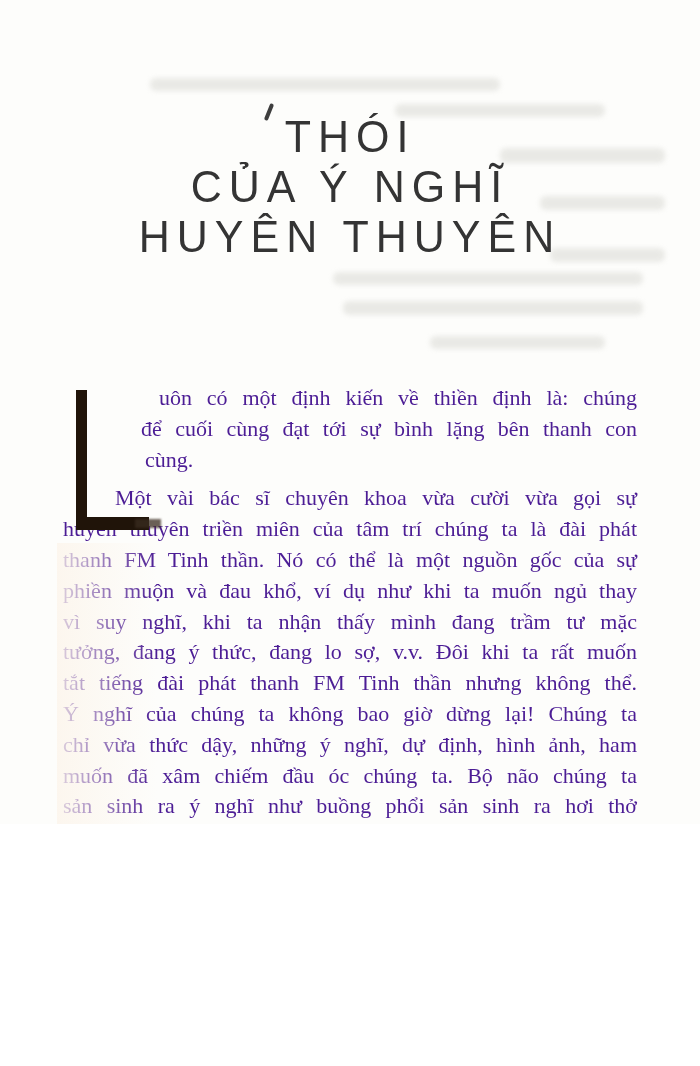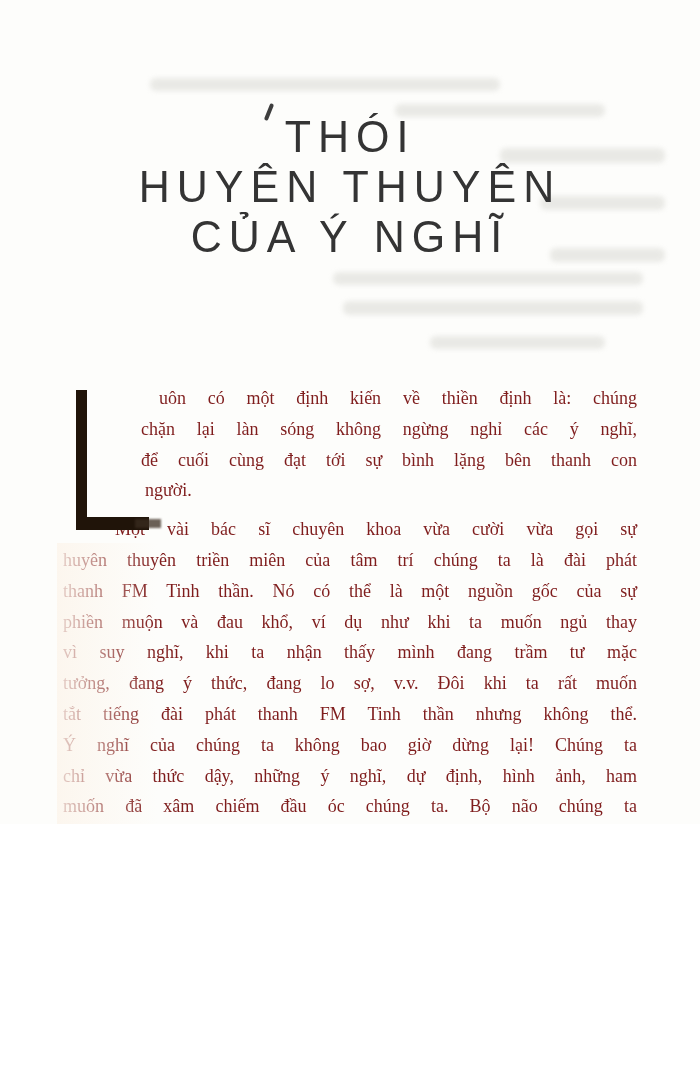--- a/index.html
+++ b/index.html
@@ -37,23 +37,23 @@
     line-height:50px;
     letter-spacing:7px;
     color:#343434;
   }
   .title .tline{transform:scaleY(1.02);}
 
   
   .body-text{
     position:absolute;
     left:63px;top:383px;width:574px;
-    font-size:18px;
+    font-size:22px;
     line-height:30.8px;
-    color:#7f1d1d;
+    color:#4c1d95;
   }
   .bline{
     text-align:justify;
     text-align-last:justify;
     white-space:nowrap;
     height:30.8px;
     overflow:visible;
   }
   .bline.noj{text-align-last:left;white-space:normal;}
   .para1{position:relative;}
@@ -130,35 +130,34 @@
   <div class="ghost" style="left:500px;top:148px;width:165px;height:15px;"></div>
   <div class="ghost" style="left:540px;top:196px;width:125px;height:14px;"></div>
   <div class="ghost" style="left:550px;top:248px;width:115px;height:14px;"></div>
   <div class="ghost" style="left:333px;top:272px;width:310px;height:13px;"></div>
   <div class="ghost" style="left:343px;top:301px;width:300px;height:14px;"></div>
   <div class="ghost" style="left:430px;top:336px;width:175px;height:13px;"></div>
   <div class="stray"></div>
 
   <div class="title">
     <div class="tline">THÓI</div>
+    <div class="tline">CỦA Ý NGHĨ</div>
     <div class="tline">HUYÊN THUYÊN</div>
-    <div class="tline">CỦA Ý NGHĨ</div>
   </div>
 
   <div class="body-text">
 
     <div class="para1">
       <div class="dropcap">
 
         <i class="smudge"></i>
       </div>
       <div class="bline first">uôn có một định kiến về thiền định là: chúng</div>
-      <div class="bline">chặn lại làn sóng không ngừng nghỉ các ý nghĩ,</div>
       <div class="bline">để cuối cùng đạt tới sự bình lặng bên thanh con</div>
-      <div class="bline noj">người.</div>
+      <div class="bline noj">cùng.</div>
     </div>
 
     <div class="para2">
       <div class="bline first">Một vài bác sĩ chuyên khoa vừa cười vừa gọi sự</div>
       <div class="bline">huyên thuyên triền miên của tâm trí chúng ta là đài phát</div>
       <div class="bline">thanh FM Tinh thần. Nó có thể là một nguồn gốc của sự</div>
       <div class="bline">phiền muộn và đau khổ, ví dụ như khi ta muốn ngủ thay</div>
       <div class="bline">vì suy nghĩ, khi ta nhận thấy mình đang trầm tư mặc</div>
       <div class="bline">tưởng, đang ý thức, đang lo sợ, v.v. Đôi khi ta rất muốn</div>
       <div class="bline">tắt tiếng đài phát thanh FM Tinh thần nhưng không thể.</div>

